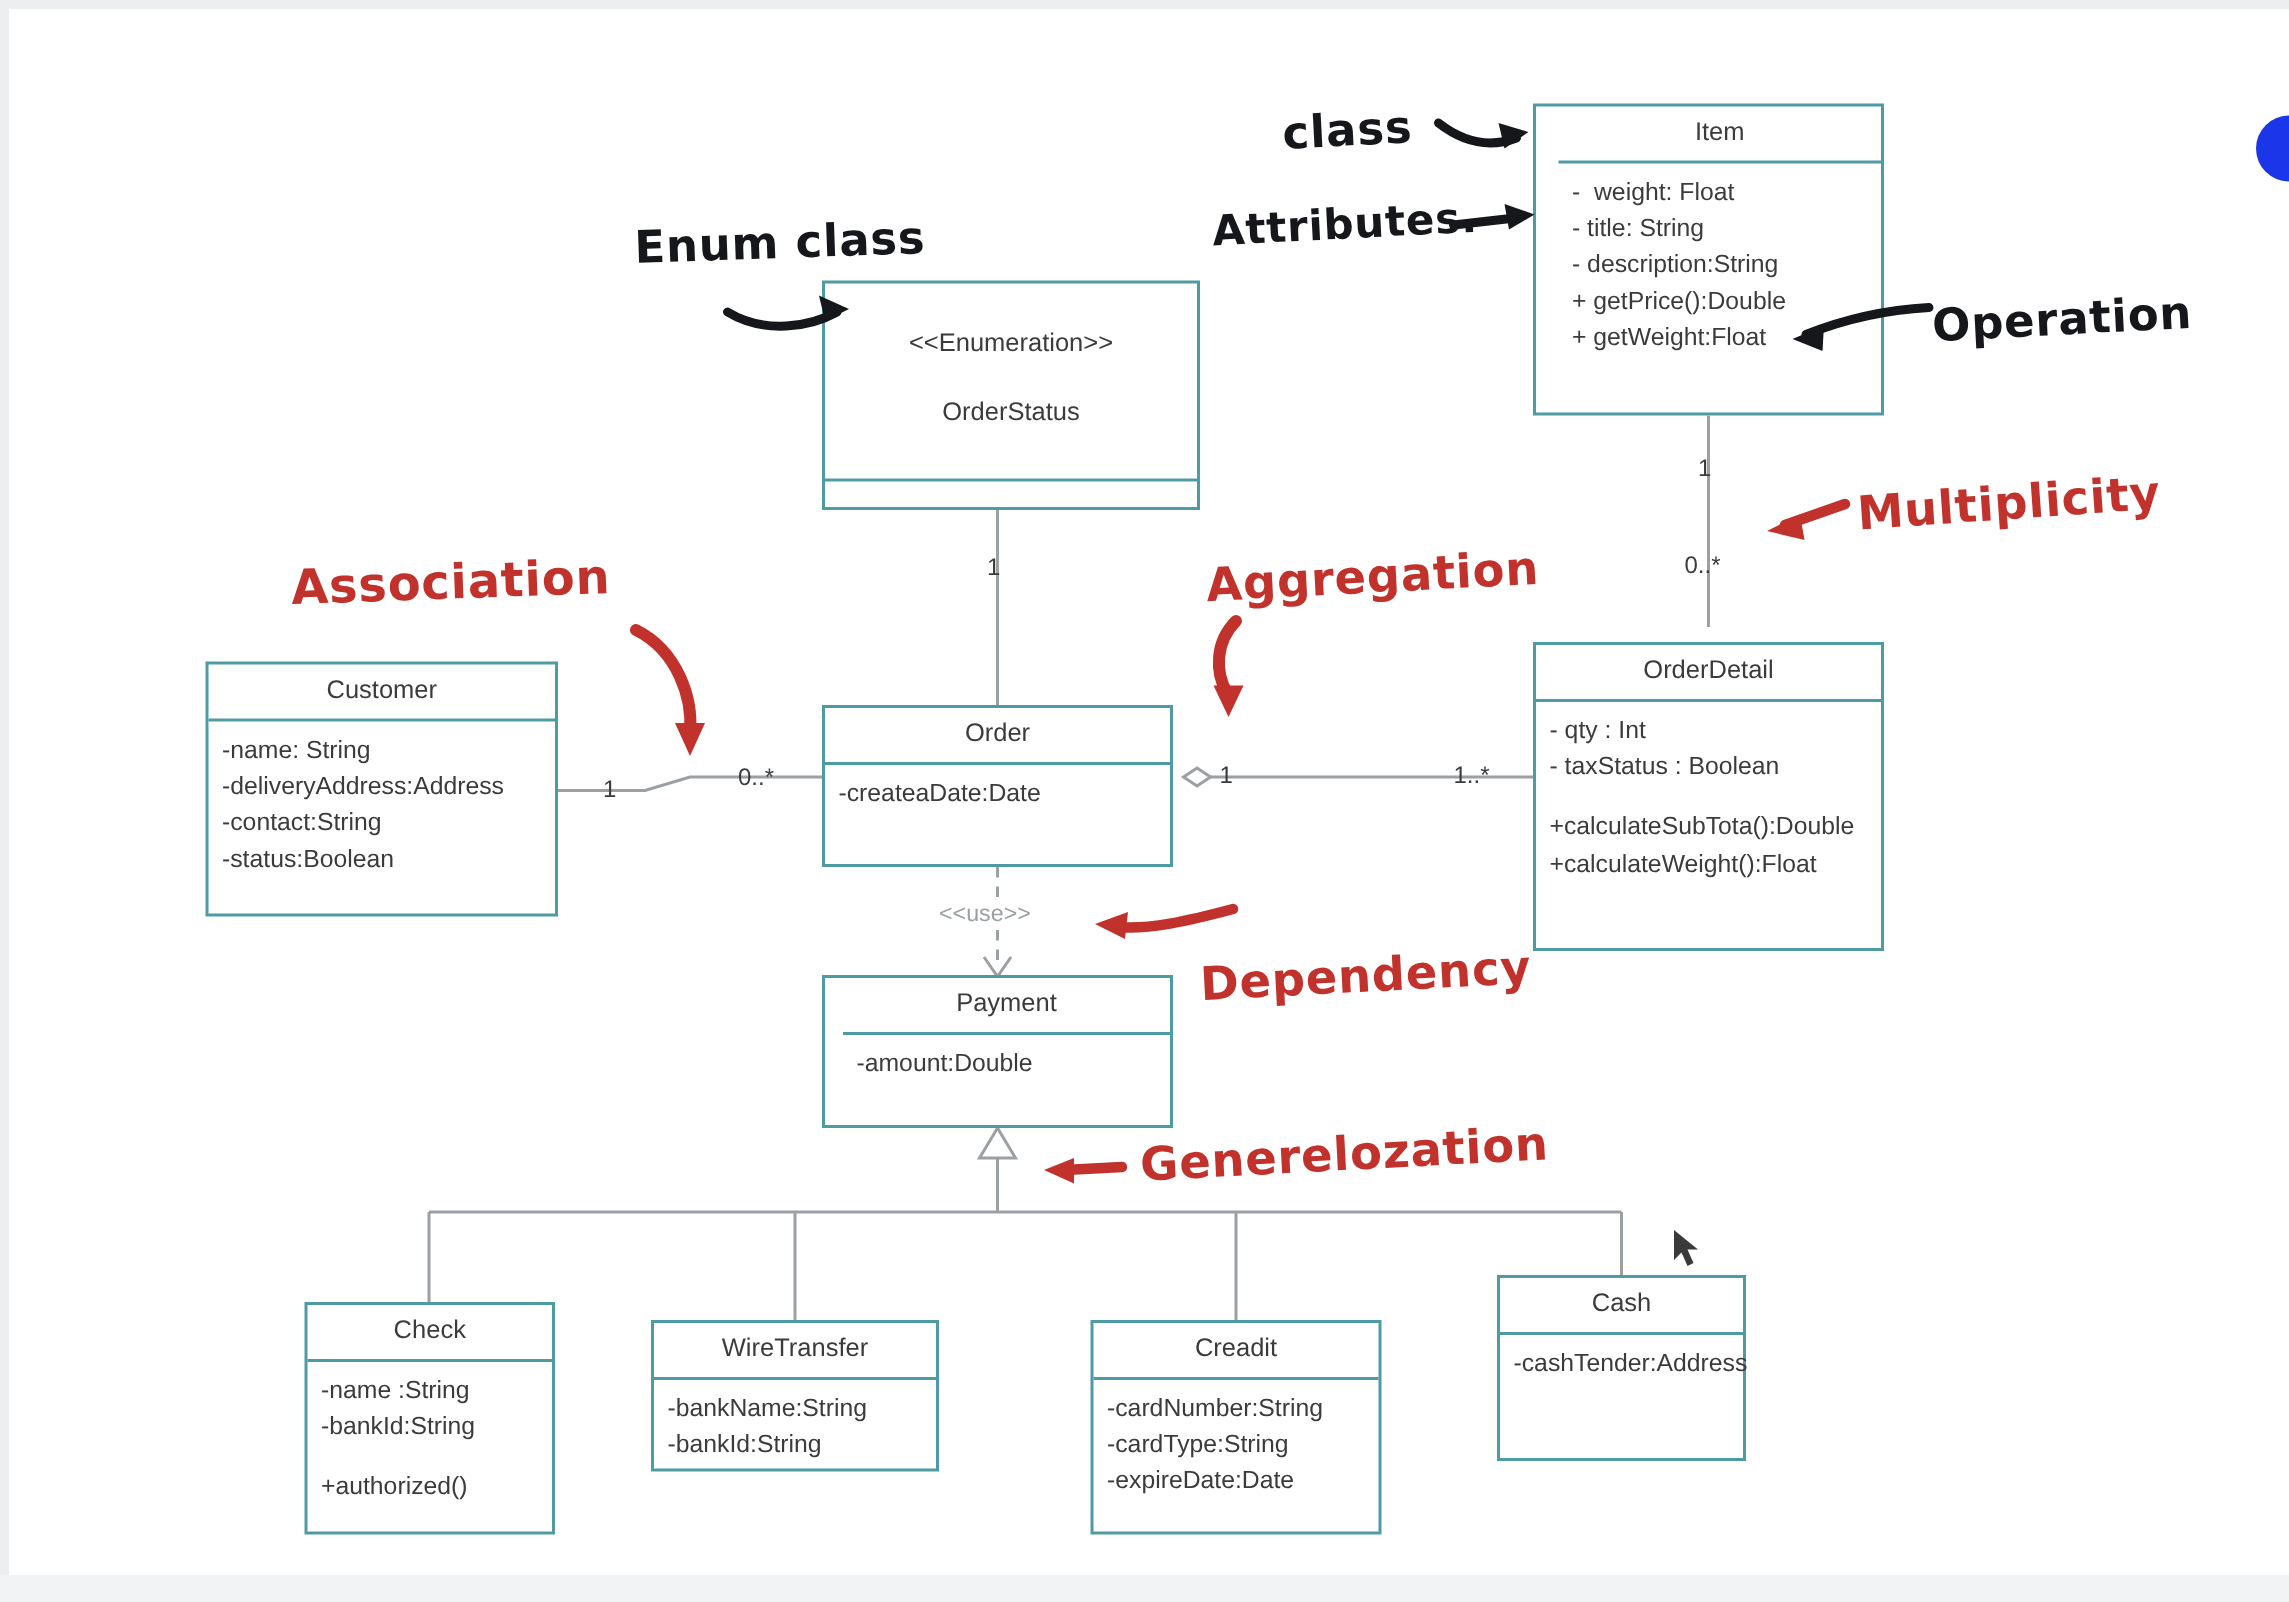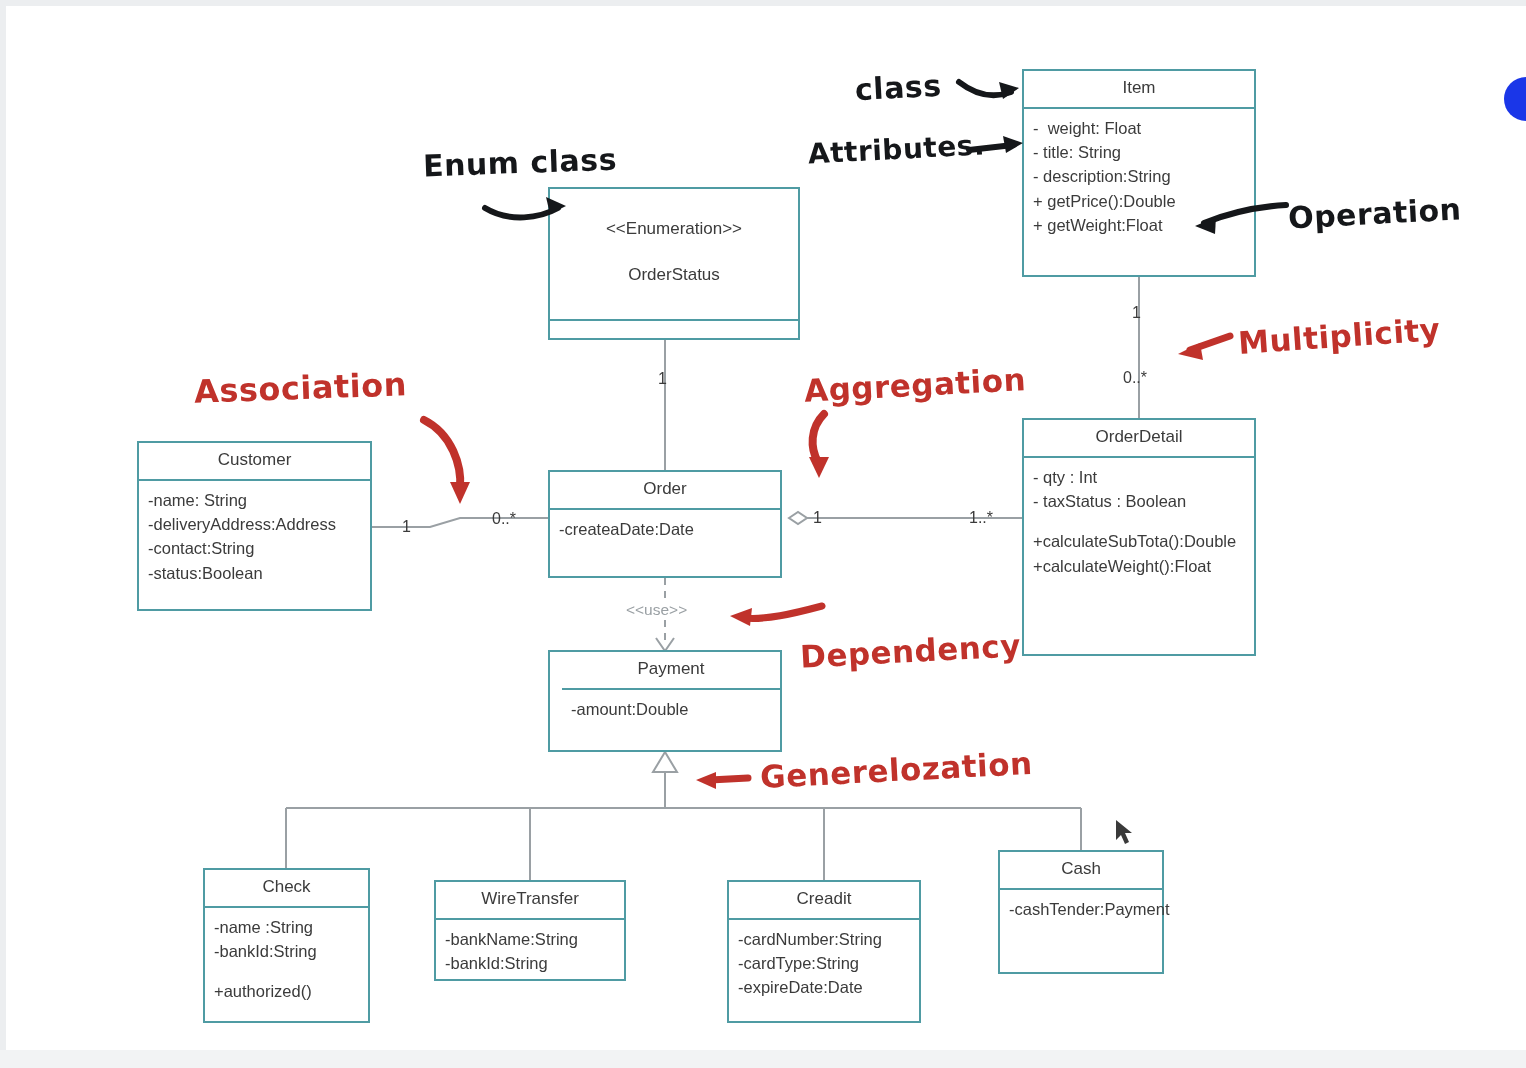--- a/index.html
+++ b/index.html
@@ -120,21 +120,21 @@
     <polygon points="665,752 653,772 677,772" fill="#ffffff" stroke="#9aa0a4" stroke-width="2"></polygon>
 
     <line x1="665" y1="772" x2="665" y2="808" stroke="#9aa0a4" stroke-width="2"></line>
     <line x1="286" y1="808" x2="1081" y2="808" stroke="#9aa0a4" stroke-width="2"></line>
     <line x1="286" y1="808" x2="286" y2="868" stroke="#9aa0a4" stroke-width="2"></line>
     <line x1="530" y1="808" x2="530" y2="880" stroke="#9aa0a4" stroke-width="2"></line>
     <line x1="824" y1="808" x2="824" y2="880" stroke="#9aa0a4" stroke-width="2"></line>
     <line x1="1081" y1="808" x2="1081" y2="880" stroke="#9aa0a4" stroke-width="2"></line>
   </svg>
 
-  <div class="uml-box" style="left:1022px; top:69px; width:234px; height:208px;">
+  <div class="uml-box" style="left:1022px; top:69px; width:234px; height:208px;padding-left:15px;">
     <div class="uml-title">Item</div>
     <div class="uml-body">
       <div class="uml-line">-  weight: Float</div>
       <div class="uml-line">- title: String</div>
       <div class="uml-line">- description:String</div>
       <div class="uml-line">+ getPrice():Double</div>
       <div class="uml-line">+ getWeight:Float</div>
     </div>
   </div>
 
@@ -156,21 +156,21 @@
   <div class="uml-box" style="left:137px; top:441px; width:235px; height:170px;">
     <div class="uml-title">Customer</div>
     <div class="uml-body">
       <div class="uml-line">-name: String</div>
       <div class="uml-line">-deliveryAddress:Address</div>
       <div class="uml-line">-contact:String</div>
       <div class="uml-line">-status:Boolean</div>
     </div>
   </div>
 
-  <div class="uml-box" style="left:1022px; top:418px; width:234px; height:238px;">
+  <div class="uml-box" style="left:1022px; top:428px; width:234px; height:206px;">
     <div class="uml-title">OrderDetail</div>
     <div class="uml-body">
       <div class="uml-line">- qty : Int</div>
       <div class="uml-line">- taxStatus : Boolean</div>
       <div class="uml-gap"></div>
       <div class="uml-line">+calculateSubTota():Double</div>
       <div class="uml-line">+calculateWeight():Float</div>
     </div>
   </div>
 
@@ -204,21 +204,21 @@
     <div class="uml-body">
       <div class="uml-line">-cardNumber:String</div>
       <div class="uml-line">-cardType:String</div>
       <div class="uml-line">-expireDate:Date</div>
     </div>
   </div>
 
   <div class="uml-box" style="left:998px; top:850px; width:166px; height:124px;">
     <div class="uml-title">Cash</div>
     <div class="uml-body">
-      <div class="uml-line">-cashTender:Payment</div>
+      <div class="uml-line">-cashTender:Address</div>
     </div>
   </div>
 
   <div class="mult" style="left:658px; top:370px;">1</div>
   <div class="mult" style="left:402px; top:518px;">1</div>
   <div class="mult" style="left:492px; top:510px;">0..*</div>
   <div class="mult" style="left:813px; top:509px;">1</div>
   <div class="mult" style="left:969px; top:509px;">1..*</div>
   <div class="mult" style="left:1132px; top:304px;">1</div>
   <div class="mult" style="left:1123px; top:369px;">0..*</div>

